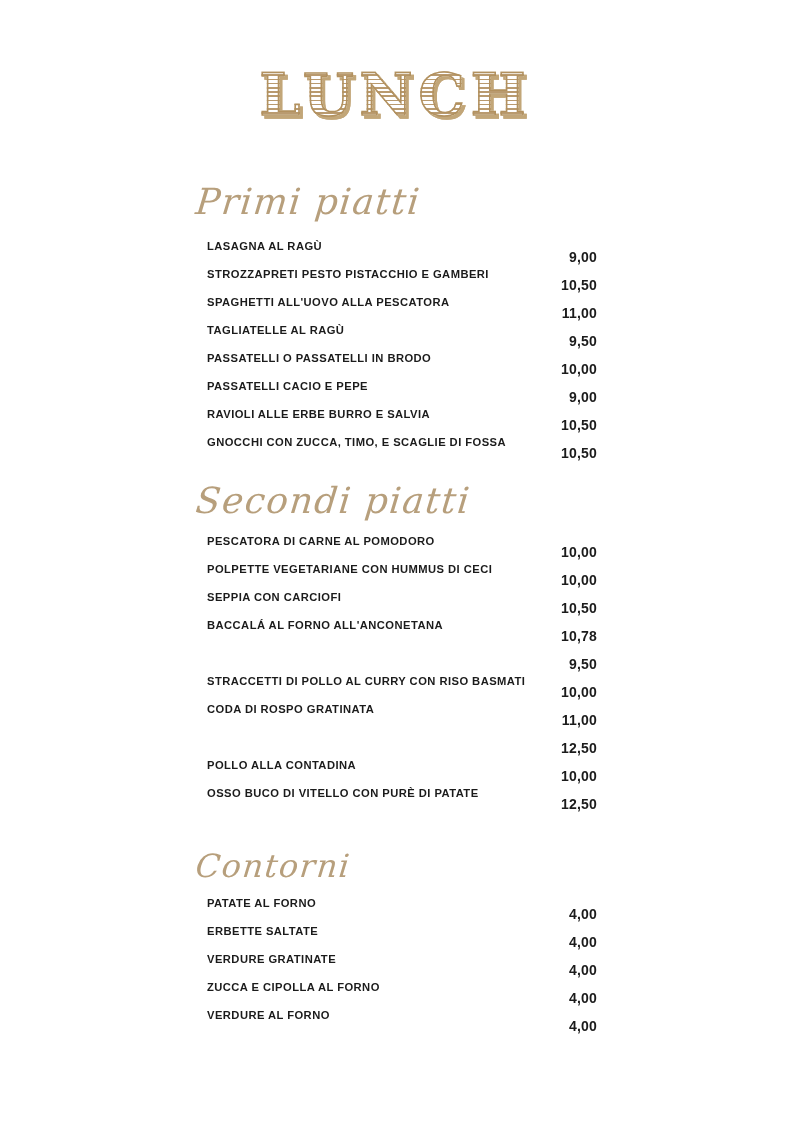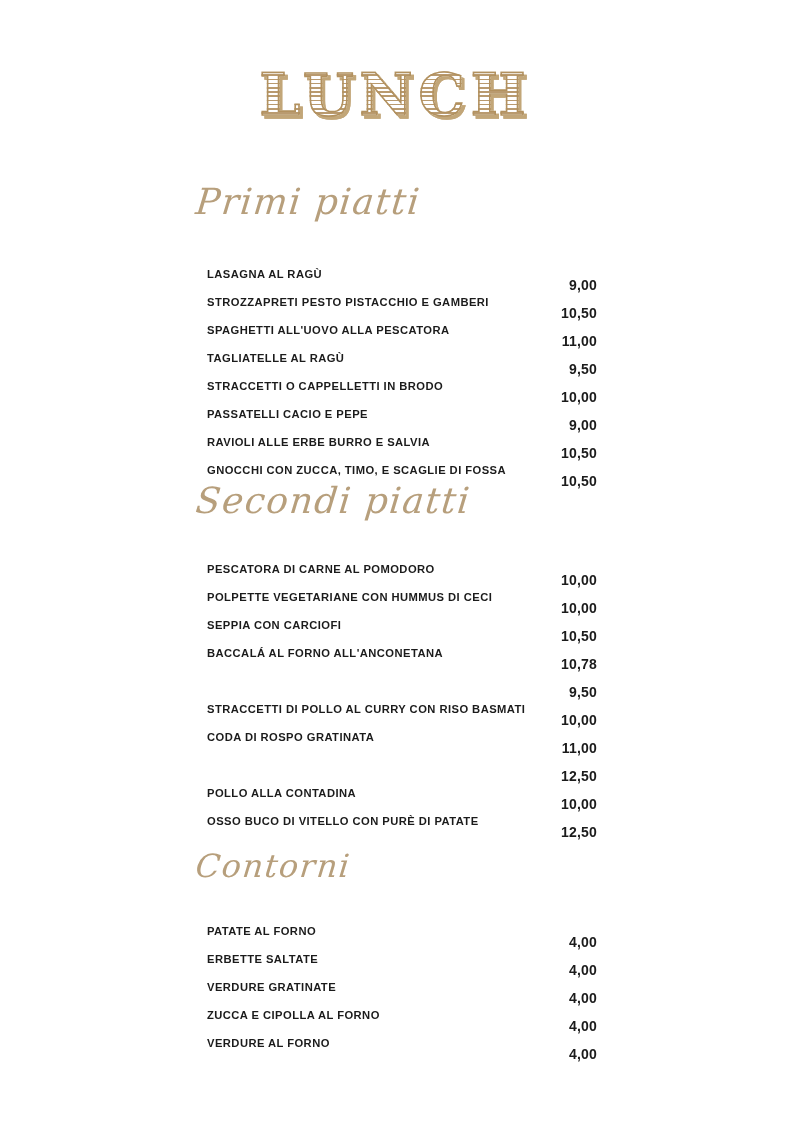--- a/index.html
+++ b/index.html
@@ -69,21 +69,20 @@
   }
   .section-heading.primi    { top: 184px; font-size: 36px; }
   .section-heading.secondi  { top: 483px; font-size: 36px; }
   .section-heading.contorni { top: 850px; font-size: 32px; }
 
   
   .item-list {
     position: absolute;
     left: 207px;
     width: 390px;
-    margin-top: 28px;
   }
   .item-list.primi    { top: 233px; }
   .item-list.secondi  { top: 528px; }
   .item-list.contorni { top: 890px; }
 
   .menu-row {
     position: relative;
     height: 28px;
   }
   .item-name {
@@ -129,21 +128,21 @@
       </div>
       <div class="menu-row">
         <span class="item-name">SPAGHETTI ALL'UOVO ALLA PESCATORA</span>
         <span class="item-price">11,00</span>
       </div>
       <div class="menu-row">
         <span class="item-name">TAGLIATELLE AL RAGÙ</span>
         <span class="item-price">9,50</span>
       </div>
       <div class="menu-row">
-        <span class="item-name">STRACCETTI O CAPPELLETTI IN BRODO</span>
+        <span class="item-name">PASSATELLI O PASSATELLI IN BRODO</span>
         <span class="item-price">10,00</span>
       </div>
       <div class="menu-row">
         <span class="item-name">PASSATELLI CACIO E PEPE</span>
         <span class="item-price">9,00</span>
       </div>
       <div class="menu-row">
         <span class="item-name">RAVIOLI ALLE ERBE BURRO E SALVIA</span>
         <span class="item-price">10,50</span>
       </div>

